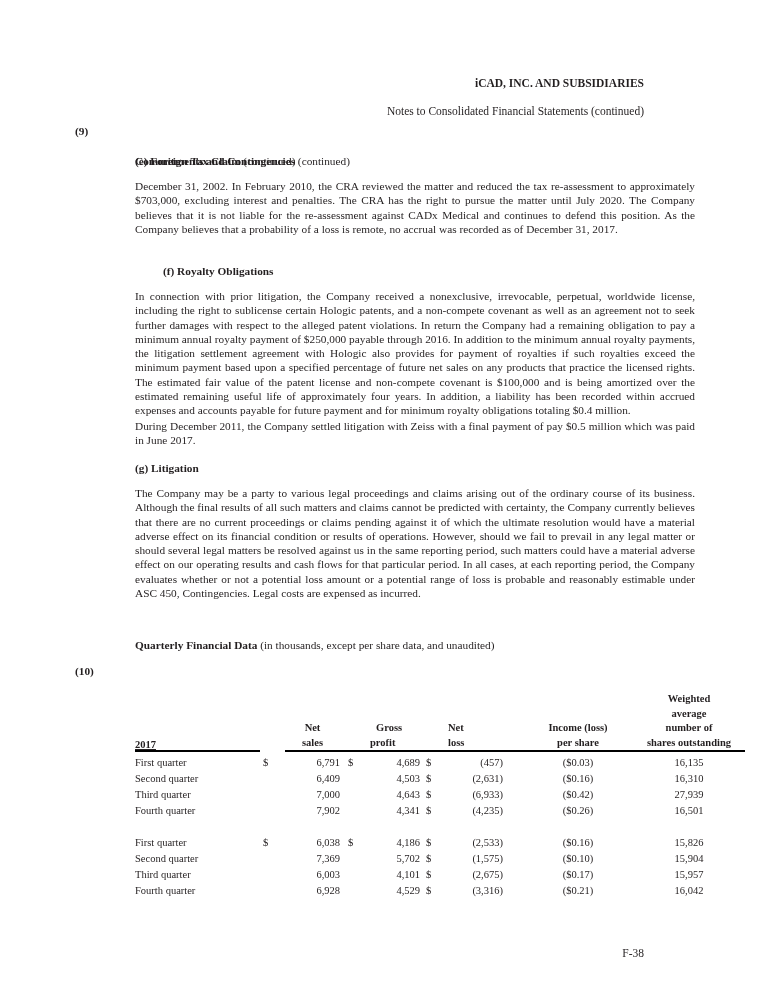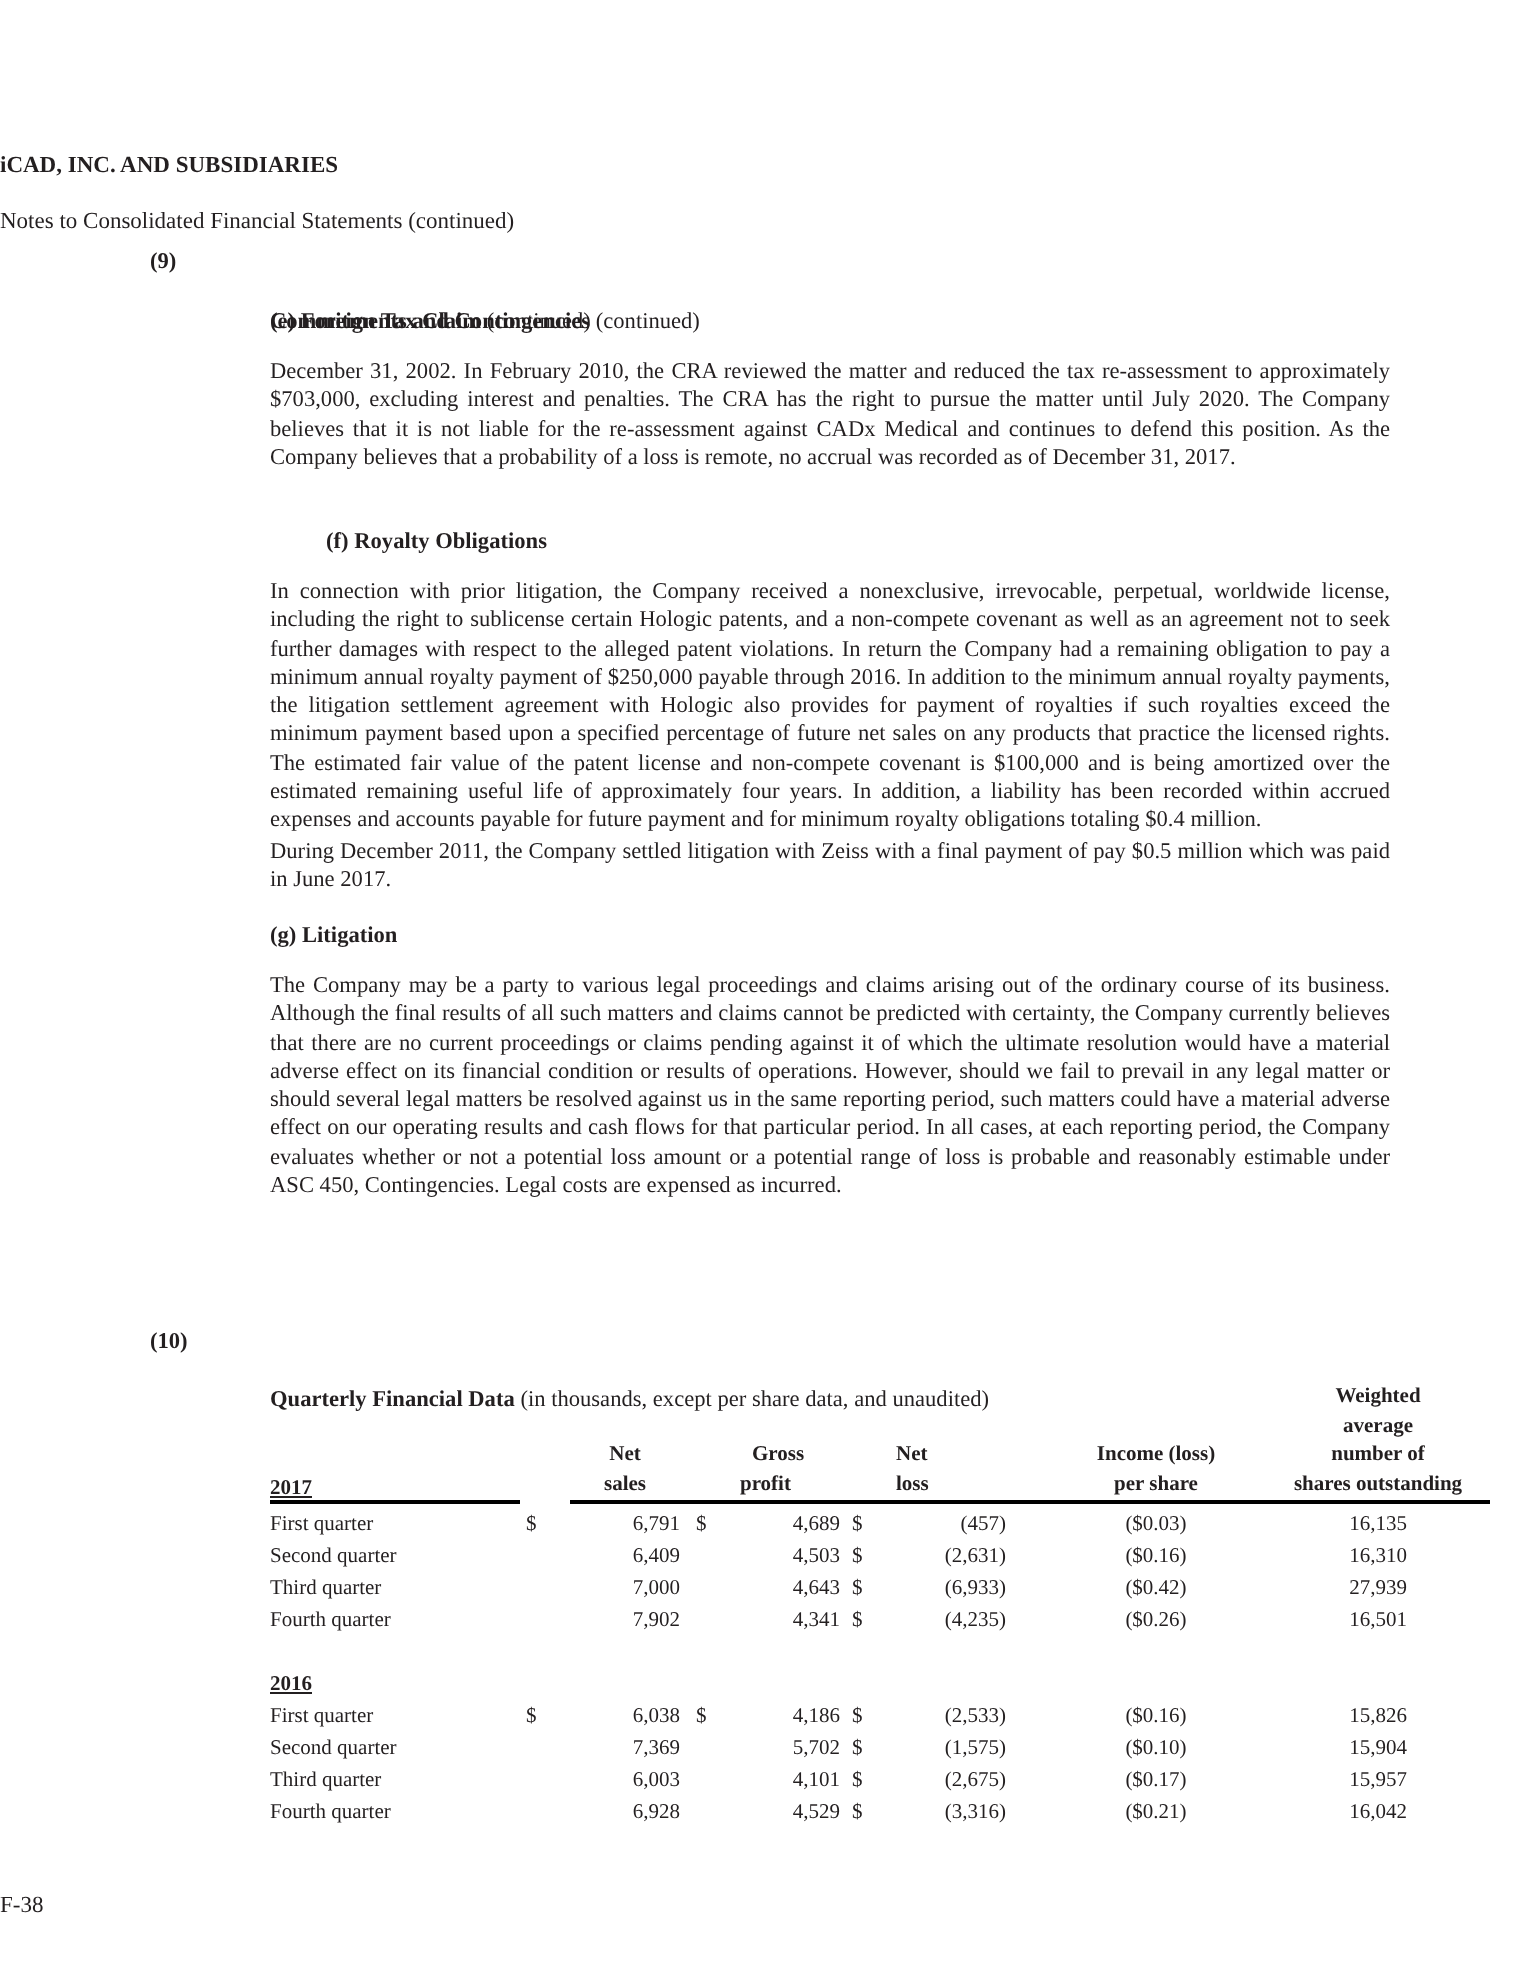--- a/index.html
+++ b/index.html
@@ -1,19 +1,19 @@
 <!DOCTYPE html>
 <html><head>
 <meta charset="utf-8">
 <style>
   html, body { margin: 0; padding: 0; background: #ffffff; }
   body { width: 768px; height: 993px; position: relative; overflow: hidden;
          font-family: "Liberation Serif", "DejaVu Serif", serif; color: #231f20; font-size: 11.3px; }
   .abs { position: absolute; }
-  .center { left: 0; width: 644px; text-align: left; }
+  .center { left: 0; width: 644px; text-align: right; }
   .company { top: 77px; font-weight: bold; font-size: 11.5px; }
   .subtitle { top: 105px; font-size: 11.5px; }
   .secnum { left: 75px; font-weight: bold; }
   .sechead { left: 135px; }
   .sechead b { font-weight: bold; }
   .sub { left: 135px; font-weight: bold; }
   .sub span.plain { font-weight: normal; }
   .para { left: 135px; width: 560px; text-align: justify; line-height: 14.3px; }
   .para p { margin: 0; }
   table.fin { position: absolute; left: 135px; top: 692px; border-collapse: collapse; font-size: 10.5px; }
@@ -54,21 +54,21 @@
 <div class="abs para" style="top:419px;">
     <p>During December 2011, the Company settled litigation with Zeiss with a final payment of pay $0.5 million which was paid in June 2017.</p>
   </div>
 
 <div class="abs sub" style="top:462px;">(g) Litigation</div>
 <div class="abs para" style="top:486px;">
     <p>The Company may be a party to various legal proceedings and claims arising out of the ordinary course of its business. Although the final results of all such matters and claims cannot be predicted with certainty, the Company currently believes that there are no current proceedings or claims pending against it of which the ultimate resolution would have a material adverse effect on its financial condition or results of operations. However, should we fail to prevail in any legal matter or should several legal matters be resolved against us in the same reporting period, such matters could have a material adverse effect on our operating results and cash flows for that particular period. In all cases, at each reporting period, the Company evaluates whether or not a potential loss amount or a potential range of loss is probable and reasonably estimable under ASC 450, Contingencies. Legal costs are expensed as incurred.</p>
   </div>
 
 <div class="abs secnum" style="top:665px;">(10)</div>
-<div class="abs sechead" style="top:694px;"><b>Quarterly Financial Data</b><span> (in thousands, except per share data, and unaudited)</span></div>
+<div class="abs sechead" style="top:639px;"><b>Quarterly Financial Data</b><span> (in thousands, except per share data, and unaudited)</span></div>
 
 <table class="fin">
   <tbody>
       <tr class="rule">
     <td class="c-label ruled"><span class="yr">2017</span></td>
     <td class="c-d1"></td>
     <td class="c-v1 hdr ruled" colspan="1" style="text-align:center;">
       <div>Net</div>
       <div>sales</div>
     </td>
@@ -137,23 +137,20 @@
         <td class="c-d3">$</td>
         <td class="c-v3">(4,235)</td>
         <td class="c-eps">($0.26)</td>
         <td class="c-sh">16,501</td>
       </tr>
     </tbody>
   <tbody>
       <tr class="spacer">
         <td colspan="9"></td>
       </tr>
-  <tr>
-    <td class="c-label" colspan="9"><span class="yr">2016</span></td>
-  </tr>
   </tbody>
     <tbody id="rows-2016">
       <tr>
         <td class="c-label">First quarter</td>
         <td class="c-d1">$</td>
         <td class="c-v1">6,038</td>
         <td class="c-d2">$</td>
         <td class="c-v2">4,186</td>
         <td class="c-d3">$</td>
         <td class="c-v3">(2,533)</td>

